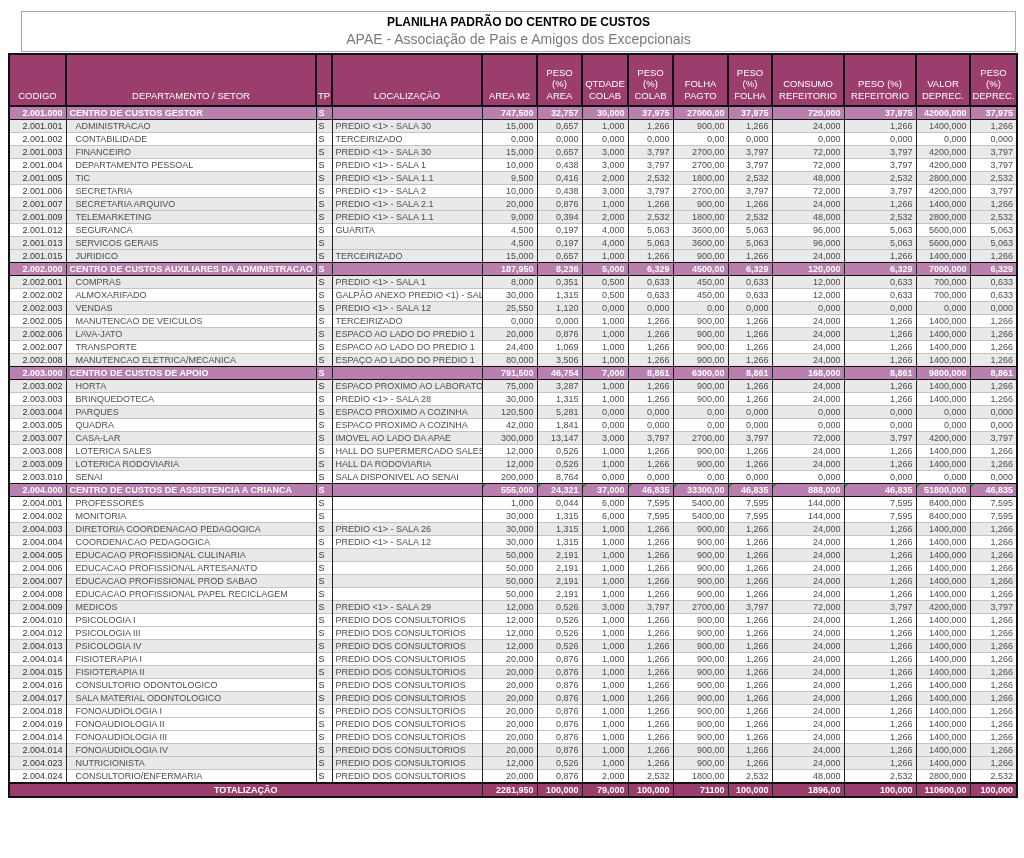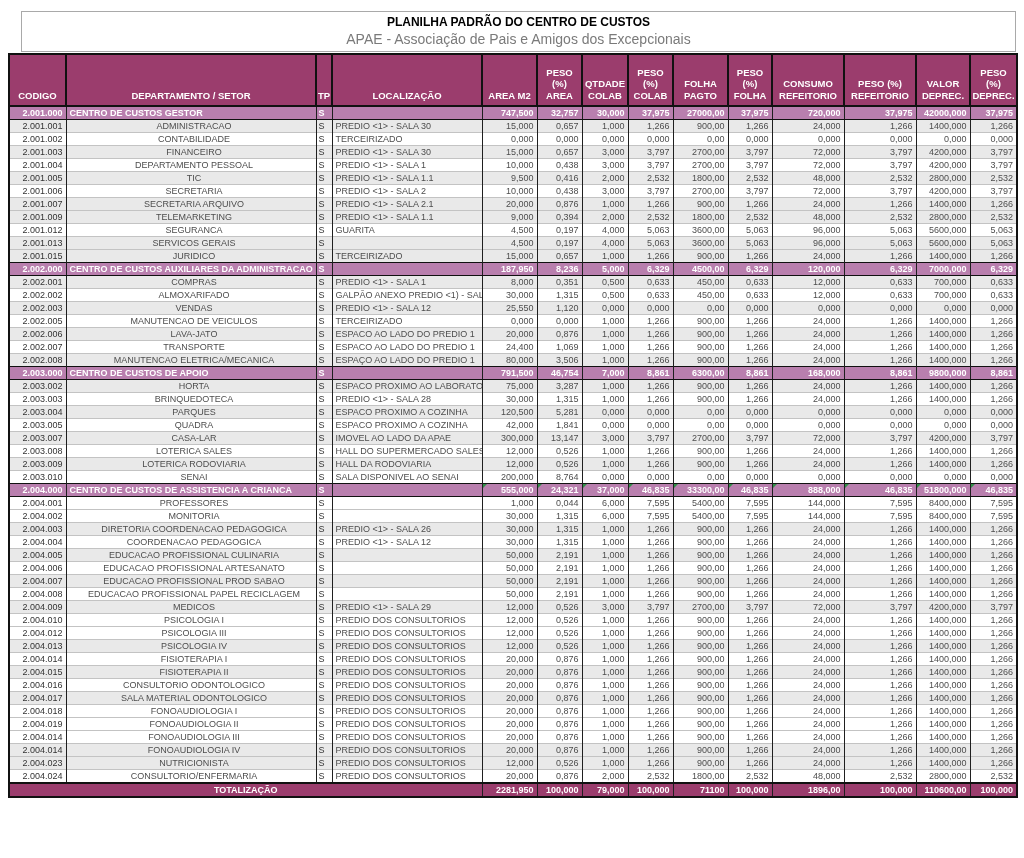--- a/index.html
+++ b/index.html
@@ -9,30 +9,30 @@
   .title { font-size:12px; font-weight:bold; color:#000; }
   .subtitle { font-size:14px; color:#7a7a7a; margin-top:2px; }
 
   table.sheet { border-collapse:collapse; table-layout:fixed; width:1008px; margin-left:8px; border:2px solid #111; }
 
   col.c0{width:57px} col.c1{width:250px} col.c2{width:16px} col.c3{width:150px}
   col.c4{width:55px} col.c5{width:45px} col.c6{width:46px} col.c7{width:45px}
   col.c8{width:55px} col.c9{width:44px} col.c10{width:72px} col.c11{width:72px}
   col.c12{width:54px} col.c13{width:47px}
 
-  th { background:#9b3d6d; color:#fff; font-size:9.5px; font-weight:bold; text-align:center;
+  th { background:#9b3d6d; color:#fff; font-size:9.5px; font-weight:normal; text-align:center;
        vertical-align:bottom; height:44px; padding:2px 1px 4px 1px; line-height:1.2;
        border:2px solid #111; }
 
   td { font-size:9px; height:12px; line-height:12px; padding:0 3px; white-space:nowrap;
        overflow:hidden; border-left:1.5px solid #1f1f1f; border-top:1px solid #c3c3c3; color:#4d4d4d;
        position:relative; }
   td.code { text-align:right; color:#333; }
   td.name { text-align:left; }
-  tr.detail td.name { padding-left:9px;text-align:center; }
+  tr.detail td.name { padding-left:9px; }
   td.tp { text-align:left; padding-left:2px; color:#333; }
   td.loc { text-align:left; }
   td.num { text-align:right; }
 
   tr.detail.shaded td { background:#e9e9e9; }
   tr.detail td { background:#ffffff; }
 
   tr.section td { background:#b97fae; color:#fff; font-weight:bold;
                   border-top:1.5px solid #111; border-bottom:1.5px solid #111; }
   tr.total td { background:#9b3d6d; color:#fff; font-weight:bold;

